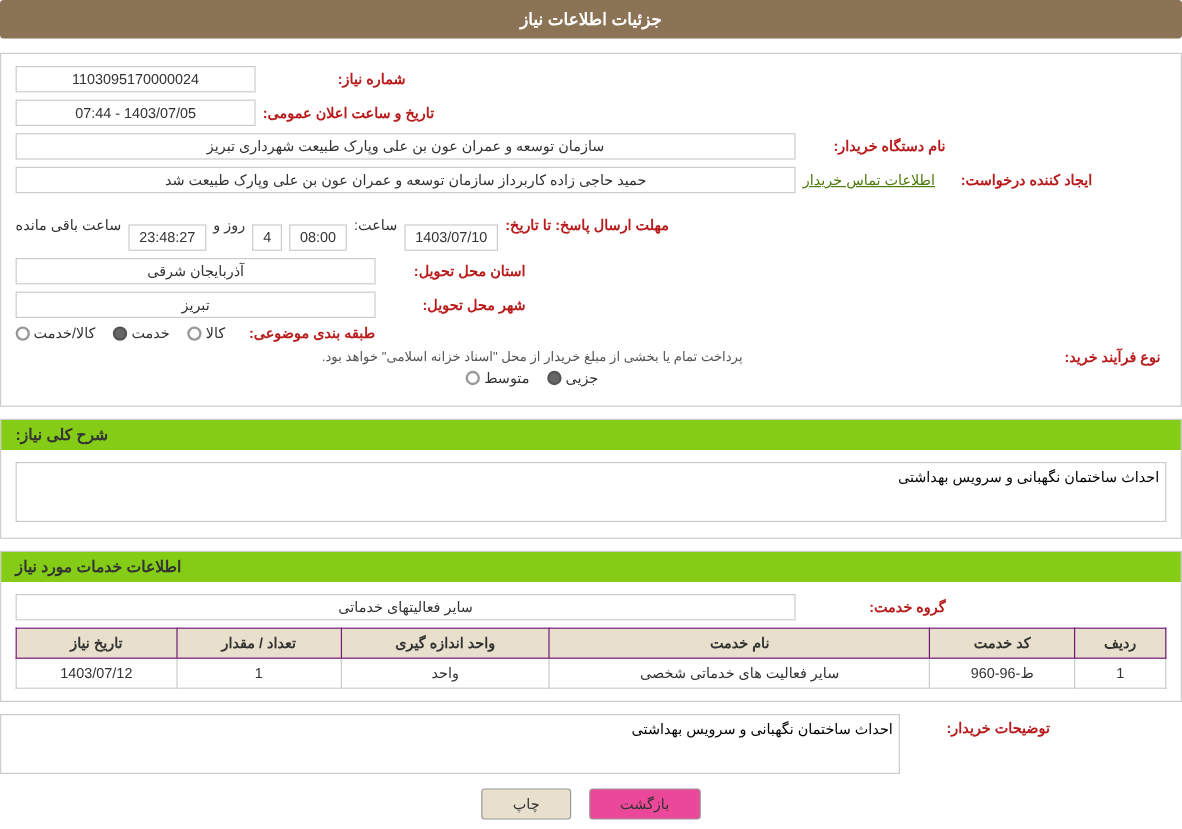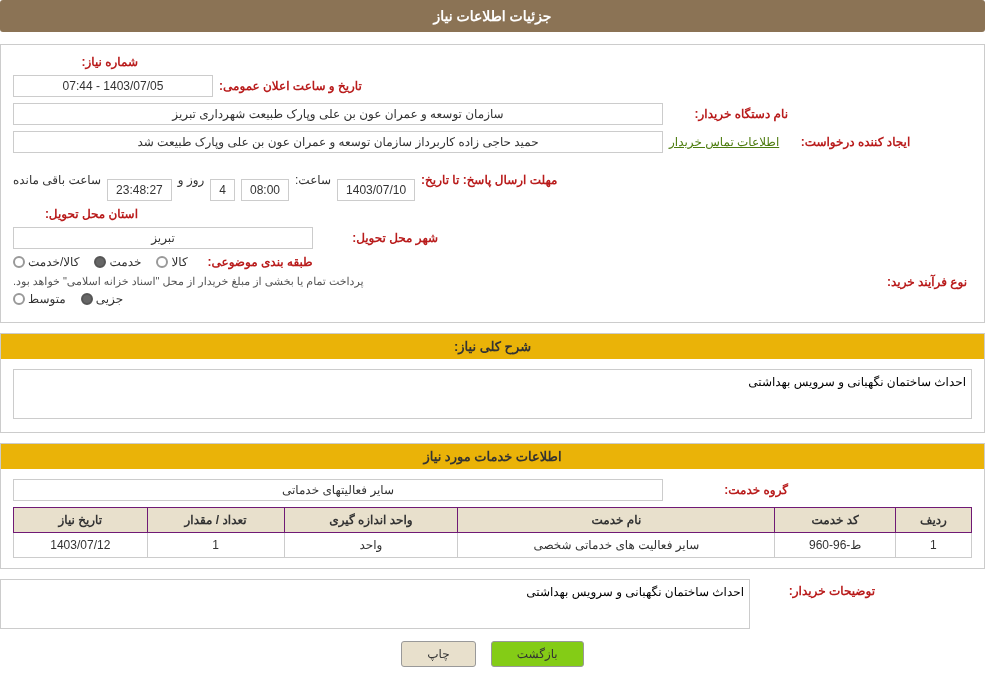--- a/index.html
+++ b/index.html
@@ -25,25 +25,25 @@
       margin-bottom: 12px;
       border-radius: 3px;
     }
     .section {
       background: #fff;
       border: 1px solid #ccc;
       margin-bottom: 10px;
       padding: 0;
     }
     .section-header {
-      background: #eab308;
+      background: #84cc16;
       padding: 5px 12px;
       font-weight: bold;
       font-size: 13px;
-      text-align: center;
+      text-align: left;
     }
     .section-body {
       padding: 10px 12px;
     }
     .info-row {
       display: flex;
       align-items: center;
       margin-bottom: 6px;
       flex-direction: row;
       justify-content: flex-end;
@@ -173,38 +173,39 @@
       cursor: pointer;
       font-size: 12px;
       font-family: Tahoma, Arial, sans-serif;
       border-radius: 3px;
     }
     .btn-print {
       background: #e8e0cc;
       color: #333;
     }
     .btn-back {
-      background: #84cc16;
+      background: #ec4899;
       color: #333;
     }
   </style>
 </head>
 <body>
 
 <div class="page-wrapper">
 
   <div class="header-bar">
     <span>جزئیات اطلاعات نیاز</span>
   </div>
 
   <div class="section">
     <div class="section-body">
 
       <div class="info-row">
         <span class="info-label">شماره نیاز:</span>
+        <div class="info-value narrow">1103095170000024</div>
       </div>
 
       <div class="info-row" style="gap:6px;">
         <span class="info-label">تاریخ و ساعت اعلان عمومی:</span>
         <div class="info-value narrow">1403/07/05 - 07:44</div>
       </div>
 
       <div class="info-row">
         <span class="info-label">نام دستگاه خریدار:</span>
         <div class="info-value wide">سازمان توسعه و عمران عون بن علی وپارک طبیعت شهرداری تبریز</div>
@@ -222,20 +223,21 @@
         <span class="inline-label">ساعت:</span>
         <div class="date-box">08:00</div>
         <div class="date-box">4</div>
         <span class="inline-label">روز و</span>
         <div class="date-box">23:48:27</div>
         <span class="inline-label">ساعت باقی مانده</span>
       </div>
 
       <div class="info-row">
         <span class="info-label">استان محل تحویل:</span>
+        <div class="info-value medium">آذربایجان شرقی</div>
       </div>
 
       <div class="info-row">
         <span class="info-label">شهر محل تحویل:</span>
         <div class="info-value medium">تبریز</div>
       </div>
 
       <div class="info-row">
         <span class="info-label">طبقه بندی موضوعی:</span>
         <div class="radio-group">
@@ -249,21 +251,21 @@
           </div>
           <div class="radio-item">
             <span class="inline-label">کالا</span>
             <span class="radio-circle"></span>
           </div>
         </div>
       </div>
 
       <div class="info-row" style="align-items: flex-start;">
         <span class="info-label">نوع فرآیند خرید:</span>
-        <div style="flex:1; display:flex; flex-direction:column; gap:4px; align-items:flex-end;">
+        <div style="flex:1; display:flex; flex-direction:column; gap:4px; align-items:center;margin-left:32px;">
           <div class="purchase-text" style="text-align:right; max-width:600px;">پرداخت تمام یا بخشی از مبلغ خریدار از محل "اسناد خزانه اسلامی" خواهد بود.</div>
           <div class="radio-group">
             <div class="radio-item">
               <span class="inline-label">متوسط</span>
               <span class="radio-circle"></span>
             </div>
             <div class="radio-item">
               <span class="inline-label">جزیی</span>
               <span class="radio-circle selected"></span>
             </div>

